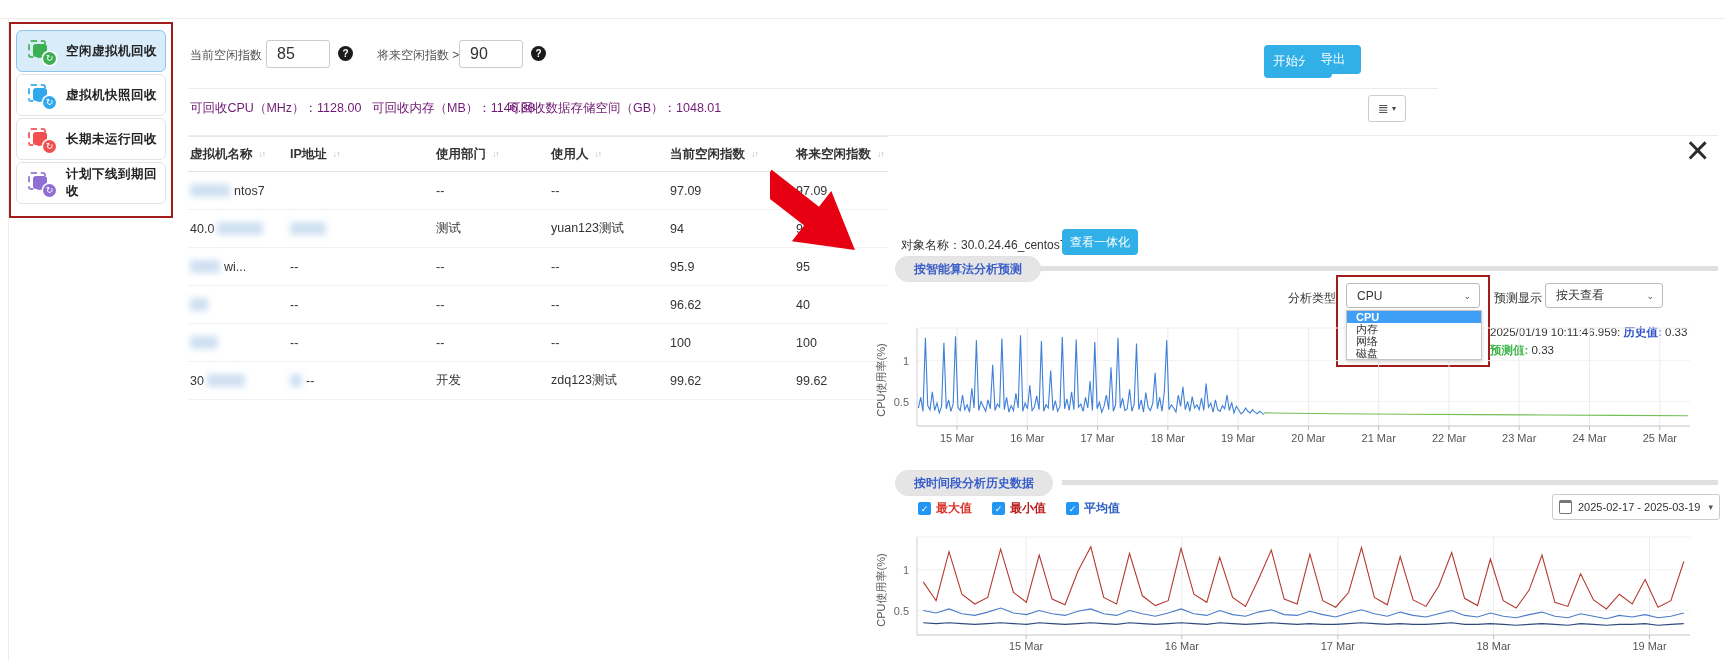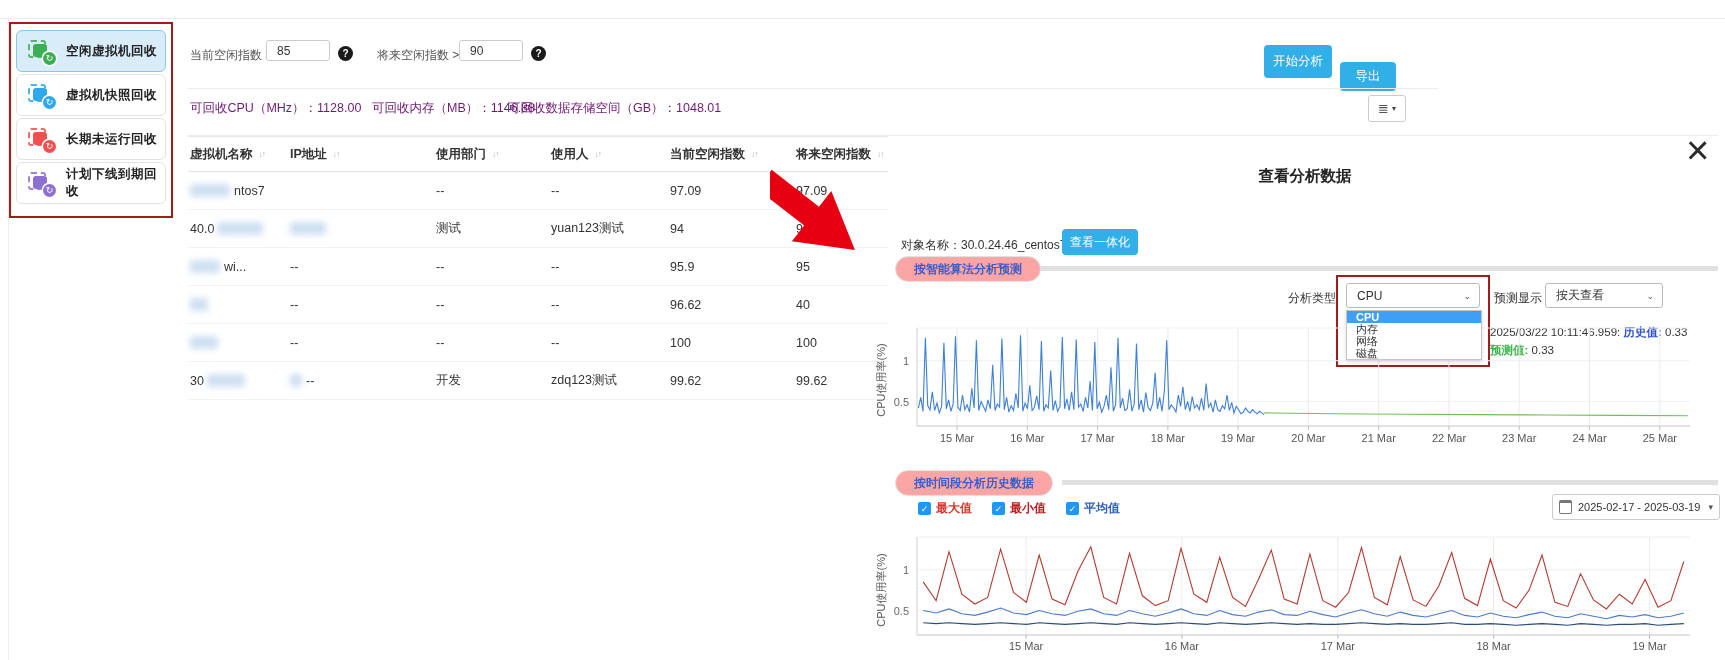--- a/index.html
+++ b/index.html
@@ -16,21 +16,21 @@
   .side-item .lbl{font-size:12.5px;font-weight:bold;color:#222;letter-spacing:0.5px;}
   .vm-icon{position:relative;width:27px;height:23px;flex:0 0 27px;}
   .vm-icon .back{position:absolute;left:0;top:0;width:14px;height:14px;border:2px dashed currentColor;border-radius:3px;opacity:.85;}
   .vm-icon .front{position:absolute;left:5px;top:4px;width:14px;height:13px;background:currentColor;border-radius:3px;}
   .vm-icon .badge{position:absolute;right:-1px;bottom:-2px;width:13px;height:13px;border-radius:50%;background:currentColor;
     box-shadow:0 0 0 1.5px #fff;display:flex;align-items:center;justify-content:center;}
   .vm-icon .badge span{color:#fff;font-size:9px;line-height:9px;}
 
   
   .flabel{position:absolute;font-size:12px;color:#555;}
-  .fin{position:absolute;width:64px;height:21px;border:1px solid #ccc;border-radius:3px;font-size:12px;color:#333;
+  .fin{position:absolute;width:64px;height:28px;border:1px solid #ccc;border-radius:3px;font-size:16px;color:#333;
     padding:0 0 0 10px;box-sizing:border-box;font-family:inherit;}
   .help{position:absolute;width:15px;height:15px;border-radius:50%;background:#1b1b1b;color:#fff;font-size:10px;font-weight:bold;
     display:flex;align-items:center;justify-content:center;cursor:pointer;}
 
   .cyan-btn{position:absolute;background:#31b0e8;color:#fff;border:none;border-radius:4px;font-size:12.5px;
     display:flex;align-items:center;justify-content:center;cursor:pointer;font-family:inherit;}
 
   .sum-item{font-size:12.5px;color:#701a75;position:absolute;top:100px;}
 
   #view-toggle{position:absolute;left:1368px;top:95px;width:36px;height:25px;border:1px solid #ccc;border-radius:3px;
@@ -50,21 +50,21 @@
 
   
   .red-box{position:absolute;border:2.5px solid #a21c1c;box-sizing:border-box;pointer-events:none;}
   #arrow{position:absolute;left:770px;top:152px;width:130px;height:120px;pointer-events:none;}
 
   
   #panel-title{position:absolute;left:890px;top:166px;width:830px;text-align:center;font-size:15.5px;font-weight:bold;color:#222;}
   #close-x{position:absolute;left:1686px;top:130px;font-size:40px;font-weight:300;color:#2b2b2b;line-height:40px;cursor:pointer;}
   #object-row{position:absolute;left:901px;top:237px;font-size:12px;color:#333;}
   #view-detail-btn{left:1062px;top:229px;width:76px;height:26px;font-size:12px;}
-  .pill{position:absolute;height:24px;border:1px solid #e2e2e2;border-radius:13px;background:#fca5a5;display:flex;align-items:center;
+  .pill{position:absolute;height:24px;border:1px solid #e2e2e2;border-radius:13px;background:#e5e5e5;display:flex;align-items:center;
     padding:0 18px;font-size:12px;font-weight:bold;color:#3a5ec9;}
   .graybar{position:absolute;height:5px;background:#e0e0e0;}
 
   .ctl-label{position:absolute;font-size:12px;color:#333;}
   .select{position:absolute;height:25px;border:1px solid #bbb;border-radius:3px;background:#fff;display:flex;align-items:center;
     font-size:12px;color:#333;padding-left:10px;box-sizing:border-box;cursor:pointer;}
   .select .caret{position:absolute;right:8px;font-size:9px;color:#555;}
   #dropdown{position:absolute;left:1346px;top:310px;width:134px;border:1px solid #c5c5c5;background:#fff;
     box-shadow:0 2px 4px rgba(0,0,0,.15);z-index:5;}
   #dropdown .opt{height:12px;line-height:12px;font-size:11px;color:#333;padding-left:9px;cursor:pointer;}
@@ -142,21 +142,21 @@
     </div>
 
   <div class="flabel" style="left:190px;top:47px;">当前空闲指数 &gt;</div>
   <input class="fin" style="left: 266px; top: 40px;" value="85">
   <div class="help" style="left:338px;top:46px;">?</div>
   <div class="flabel" style="left:377px;top:47px;">将来空闲指数 &gt;</div>
   <input class="fin" style="left: 459px; top: 40px;" value="90">
   <div class="help" style="left:531px;top:46px;">?</div>
 
   <button class="cyan-btn" style="left:1264px;top:45px;width:68px;height:33px;">开始分析</button>
-  <button class="cyan-btn" style="left:1340px;top:45px;width:56px;height:29px;margin-top:17px;">导出</button>
+  <button class="cyan-btn" style="left:1305px;top:45px;width:56px;height:29px;">导出</button>
 
   <div class="hline" style="left:188px;top:88px;width:1250px;"></div>
 
   <div class="sum-item" style="left:190px;">可回收CPU（MHz）：1128.00</div>
   <div class="sum-item" style="left:372px;">可回收内存（MB）：1146.88</div>
   <div class="sum-item" style="left:508px;">可回收数据存储空间（GB）：1048.01</div>
 
   <div id="view-toggle">
     <span class="g">≣</span>
     <span class="caret">▾</span>
@@ -323,21 +323,20 @@
       </div>
   </div>
 
   <svg id="arrow" viewBox="0 0 130 120">
     <g transform="translate(14,2) rotate(38)">
       <polygon points="0,20 60,20 60,0 115,32 60,64 60,44 0,44" fill="#e60012"></polygon>
     </g>
   </svg>
 
   <div id="close-x">×</div>
-  <div id="panel-title">查看分析数据</div>
 
   <div id="object-row">对象名称：30.0.24.46_centos7.9_zdq</div>
   <button class="cyan-btn" id="view-detail-btn">查看一体化</button>
 
   <div class="pill" style="left:895px;top:256px;">按智能算法分析预测</div>
   <div class="graybar" style="left:1040px;top:266px;width:678px;"></div>
 
   <div class="ctl-label" style="left:1288px;top:290px;">分析类型</div>
   <div class="select" style="left:1346px;top:283px;width:134px;">
     <span>CPU</span>
@@ -351,21 +350,21 @@
     </div>
   <div class="red-box" style="left:1336px;top:275px;width:154px;height:92px;"></div>
 
   <div class="ctl-label" style="left:1494px;top:290px;">预测显示</div>
   <div class="select" style="left:1545px;top:283px;width:118px;">
     <span>按天查看</span>
     <span class="caret">⌄</span>
   </div>
 
   <div id="hist-line">
-    <span>2025/03/22 10:11:46.959:</span>
+    <span>2025/01/19 10:11:46.959:</span>
     <span class="hv">历史值:</span>
     <span>0.33</span>
   </div>
   <div id="pred-line">
     <span class="pv">预测值:</span>
     <span>0.33</span>
   </div>
 
   <div class="ylab" style="left:874px;top:436px;">CPU使用率(%)</div>
   <svg id="chart1" style="position:absolute;left:855px;top:318px;" width="868" height="142">

